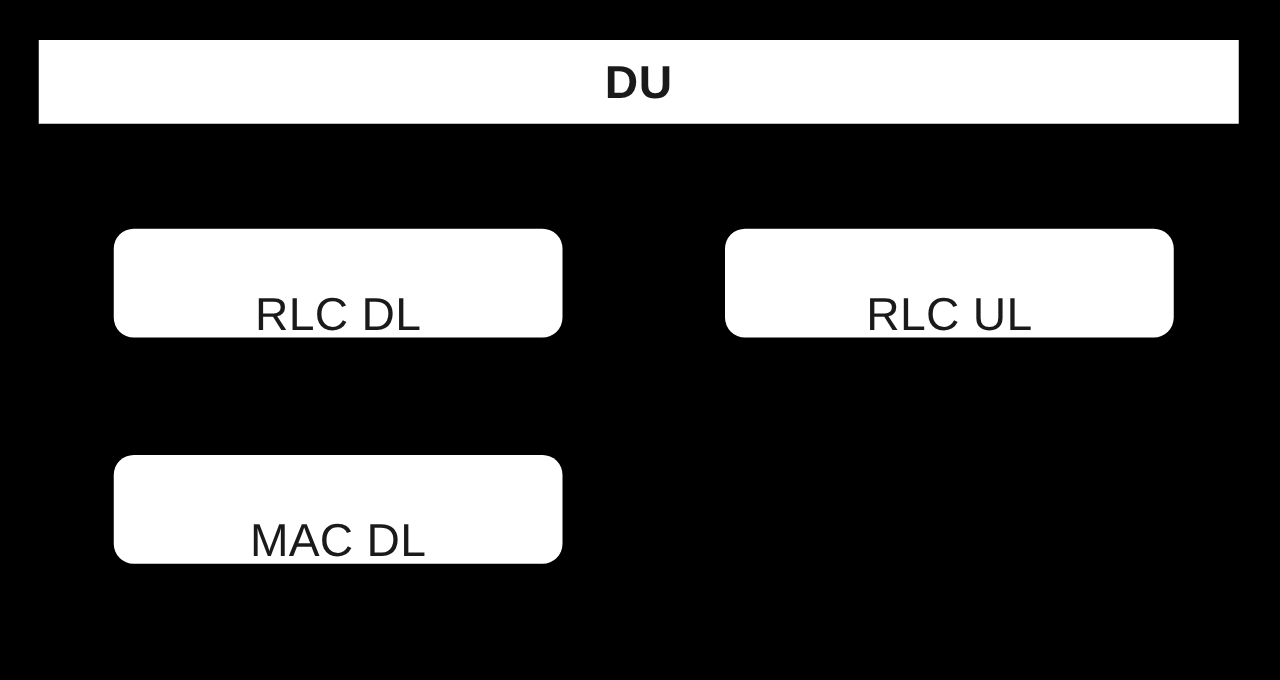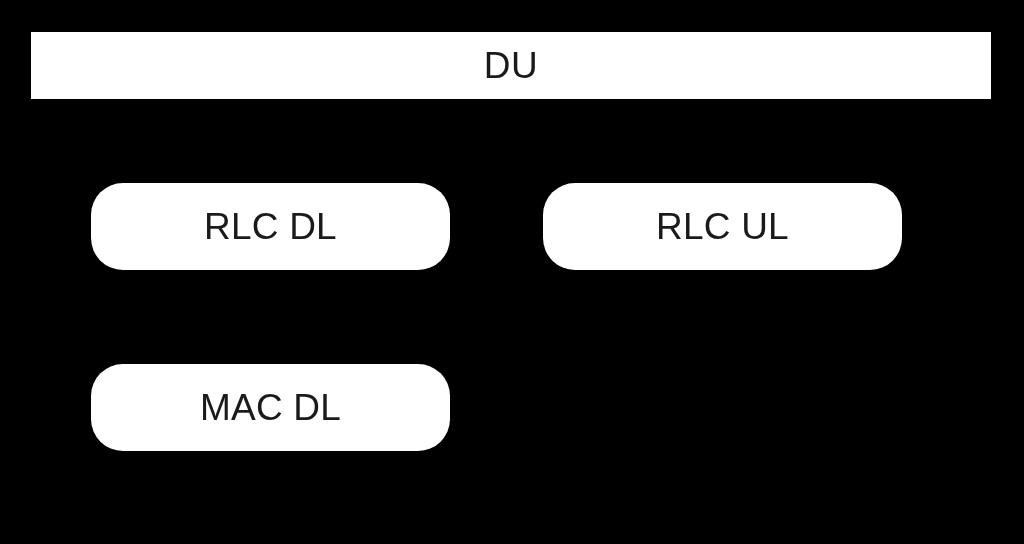--- a/index.html
+++ b/index.html
@@ -33,36 +33,37 @@
   
   .node.header-node {
     left: 31px;
     top: 32px;
     width: 960px;
     height: 67px;
     border-radius: 0;
   }
   .node.header-node .node-label {
     font-size: 37px;
-    font-weight: normal;
+    font-weight: bold;
     letter-spacing: 0.5px;
   }
   
   .node.layer-node {
     width: 359px;
     height: 87px;
-    border-radius: 32px;
+    border-radius: 16px;
+    align-items: flex-end;
   }
   .node.layer-node .node-label {
     font-size: 37px;
     font-weight: normal;
     letter-spacing: 0.2px;
   }
   .col-left  { left: 91px; }
-  .col-right { left: 543px; width: 358px; }
+  .col-right { left: 580px; width: 358px; }
   .row-upper { top: 183px; }
   .row-lower { top: 364px; height: 86px; }
   .node-label {
     display: block;
     white-space: nowrap;
   }
 </style>
 </head>
 <body>
 

